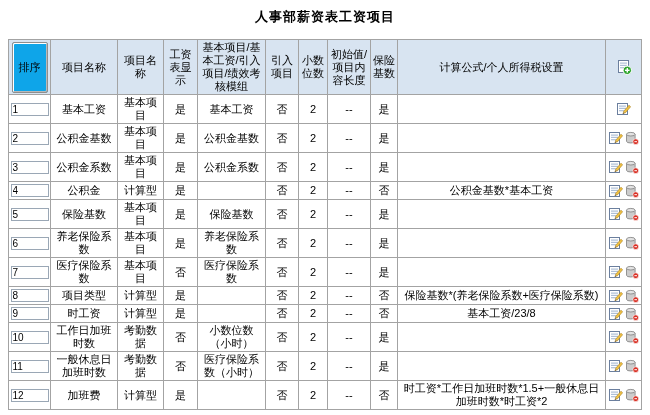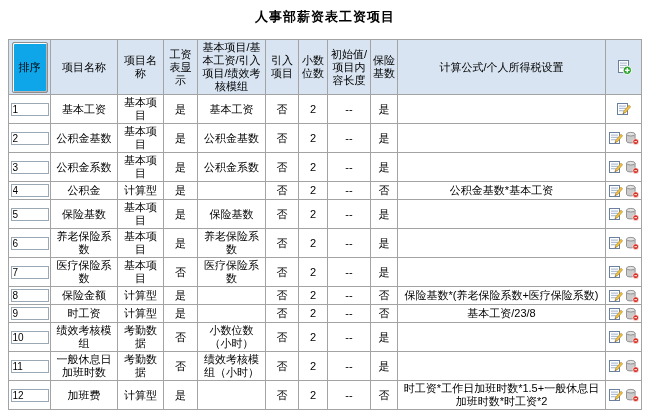--- a/index.html
+++ b/index.html
@@ -256,21 +256,21 @@
                 <polygon points="6.1,9.9 7.7,11.5 5.6,12.1" fill="#7a5b10"></polygon>
               </svg></span><span class="icon-btn"><svg width="14" height="14" viewBox="0 0 14 14">
                 <path d="M1.5 3.2 v7 a4.3 1.8 0 0 0 8.6 0 v-7" fill="#cccccc" stroke="#7d7d7d" stroke-width="0.8"></path>
                 <ellipse cx="5.8" cy="3.2" rx="4.3" ry="1.8" fill="#e3e3e3" stroke="#7d7d7d" stroke-width="0.8"></ellipse>
                 <circle cx="10.7" cy="10.7" r="2.9" fill="#d93025" stroke="#ffffff" stroke-width="0.7"></circle>
                 <rect x="9.4" y="10.2" width="2.6" height="1" fill="#ffffff"></rect>
               </svg></span></td>
         </tr>
         <tr>
           <td class="cell-order"><input class="order-input" type="text" value="8" style=""></td>
-          <td>保险金额</td>
+          <td>项目类型</td>
           <td>计算型</td>
           <td>是</td>
           <td></td>
           <td>否</td>
           <td>2</td>
           <td>--</td>
           <td>否</td>
           <td class="cell-formula">保险基数*(养老保险系数+医疗保险系数)</td>
           <td class="icon-cell"><span class="icon-btn"><svg width="14" height="14" viewBox="0 0 14 14">
                 <rect x="0.5" y="1.5" width="10" height="11" fill="#ffffff" stroke="#6b7f9e"></rect>
@@ -306,21 +306,21 @@
                 <polygon points="6.1,9.9 7.7,11.5 5.6,12.1" fill="#7a5b10"></polygon>
               </svg></span><span class="icon-btn"><svg width="14" height="14" viewBox="0 0 14 14">
                 <path d="M1.5 3.2 v7 a4.3 1.8 0 0 0 8.6 0 v-7" fill="#cccccc" stroke="#7d7d7d" stroke-width="0.8"></path>
                 <ellipse cx="5.8" cy="3.2" rx="4.3" ry="1.8" fill="#e3e3e3" stroke="#7d7d7d" stroke-width="0.8"></ellipse>
                 <circle cx="10.7" cy="10.7" r="2.9" fill="#d93025" stroke="#ffffff" stroke-width="0.7"></circle>
                 <rect x="9.4" y="10.2" width="2.6" height="1" fill="#ffffff"></rect>
               </svg></span></td>
         </tr>
         <tr>
           <td class="cell-order"><input class="order-input" type="text" value="10" style=""></td>
-          <td>绩效考核模组</td>
+          <td>工作日加班时数</td>
           <td>考勤数据</td>
           <td>否</td>
           <td>小数位数（小时）</td>
           <td>否</td>
           <td>2</td>
           <td>--</td>
           <td>是</td>
           <td class="cell-formula"></td>
           <td class="icon-cell"><span class="icon-btn"><svg width="14" height="14" viewBox="0 0 14 14">
                 <rect x="0.5" y="1.5" width="10" height="11" fill="#ffffff" stroke="#6b7f9e"></rect>
@@ -334,21 +334,21 @@
                 <ellipse cx="5.8" cy="3.2" rx="4.3" ry="1.8" fill="#e3e3e3" stroke="#7d7d7d" stroke-width="0.8"></ellipse>
                 <circle cx="10.7" cy="10.7" r="2.9" fill="#d93025" stroke="#ffffff" stroke-width="0.7"></circle>
                 <rect x="9.4" y="10.2" width="2.6" height="1" fill="#ffffff"></rect>
               </svg></span></td>
         </tr>
         <tr>
           <td class="cell-order"><input class="order-input" type="text" value="11" style=""></td>
           <td>一般休息日加班时数</td>
           <td>考勤数据</td>
           <td>否</td>
-          <td>绩效考核模组（小时）</td>
+          <td>医疗保险系数（小时）</td>
           <td>否</td>
           <td>2</td>
           <td>--</td>
           <td>是</td>
           <td class="cell-formula"></td>
           <td class="icon-cell"><span class="icon-btn"><svg width="14" height="14" viewBox="0 0 14 14">
                 <rect x="0.5" y="1.5" width="10" height="11" fill="#ffffff" stroke="#6b7f9e"></rect>
                 <rect x="2" y="3.5" width="7" height="1.2" fill="#aebfd6"></rect>
                 <rect x="2" y="5.8" width="7" height="1.2" fill="#aebfd6"></rect>
                 <rect x="2" y="8.1" width="5" height="1.2" fill="#aebfd6"></rect>

